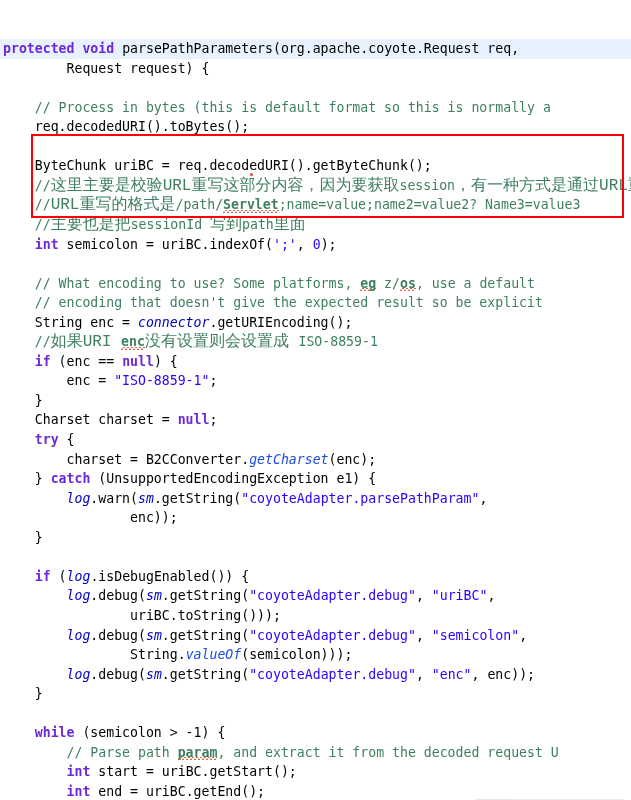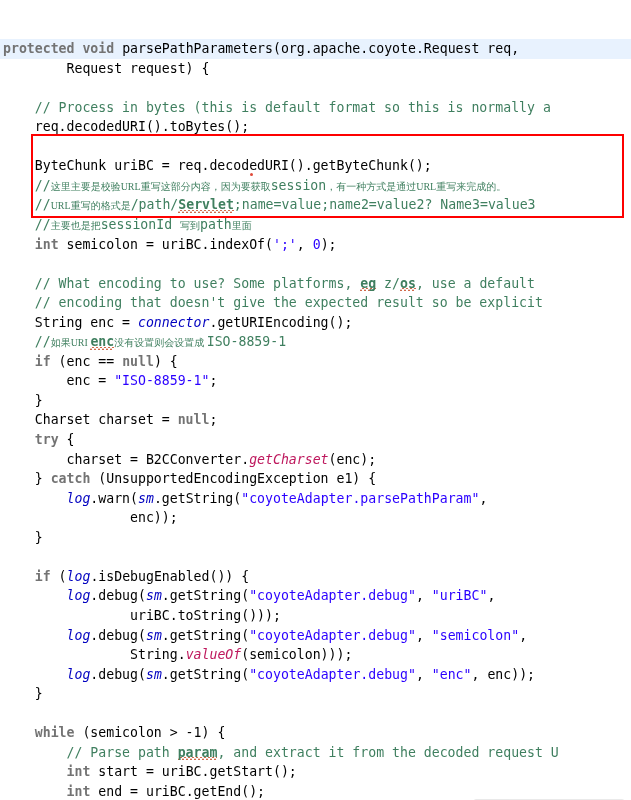--- a/index.html
+++ b/index.html
@@ -33,26 +33,26 @@
     padding-left: 3px;
     position: relative;
     overflow: visible;
   }
 
   .code-line.hl {
     background: #e8f2fe;
   }
 
   
-  .kw      { color: #737373; font-weight: bold; }
+  .kw      { color: #6d28d9; font-weight: bold; }
   .str     { color: #2a00ff; }
   .cmt     { color: #3f7f5f; }
-  .cmt-cn  { color: #3f7f5f; font-family: Liberation Serif, serif; font-size: 10px; }
+  .cmt-cn  { color: #3f7f5f; font-family: Liberation Mono, monospace; font-size: 16px; }
   .fld     { color: #0000c0; font-style: italic; }
-  .stat    { color: #be185d; font-style: italic; }
+  .stat    { color: #1d4ed8; font-style: italic; }
   .pln     { color: #000000; }
 
   
   .sq {
     text-decoration: none;
     border-bottom: 0;
     background-image:
       radial-gradient(circle at 1px 2.6px, #d06a4a 0.9px, rgba(0,0,0,0) 1.1px),
       radial-gradient(circle at 3px 0.6px, #d06a4a 0.9px, rgba(0,0,0,0) 1.1px);
     background-size: 4px 3.4px;

